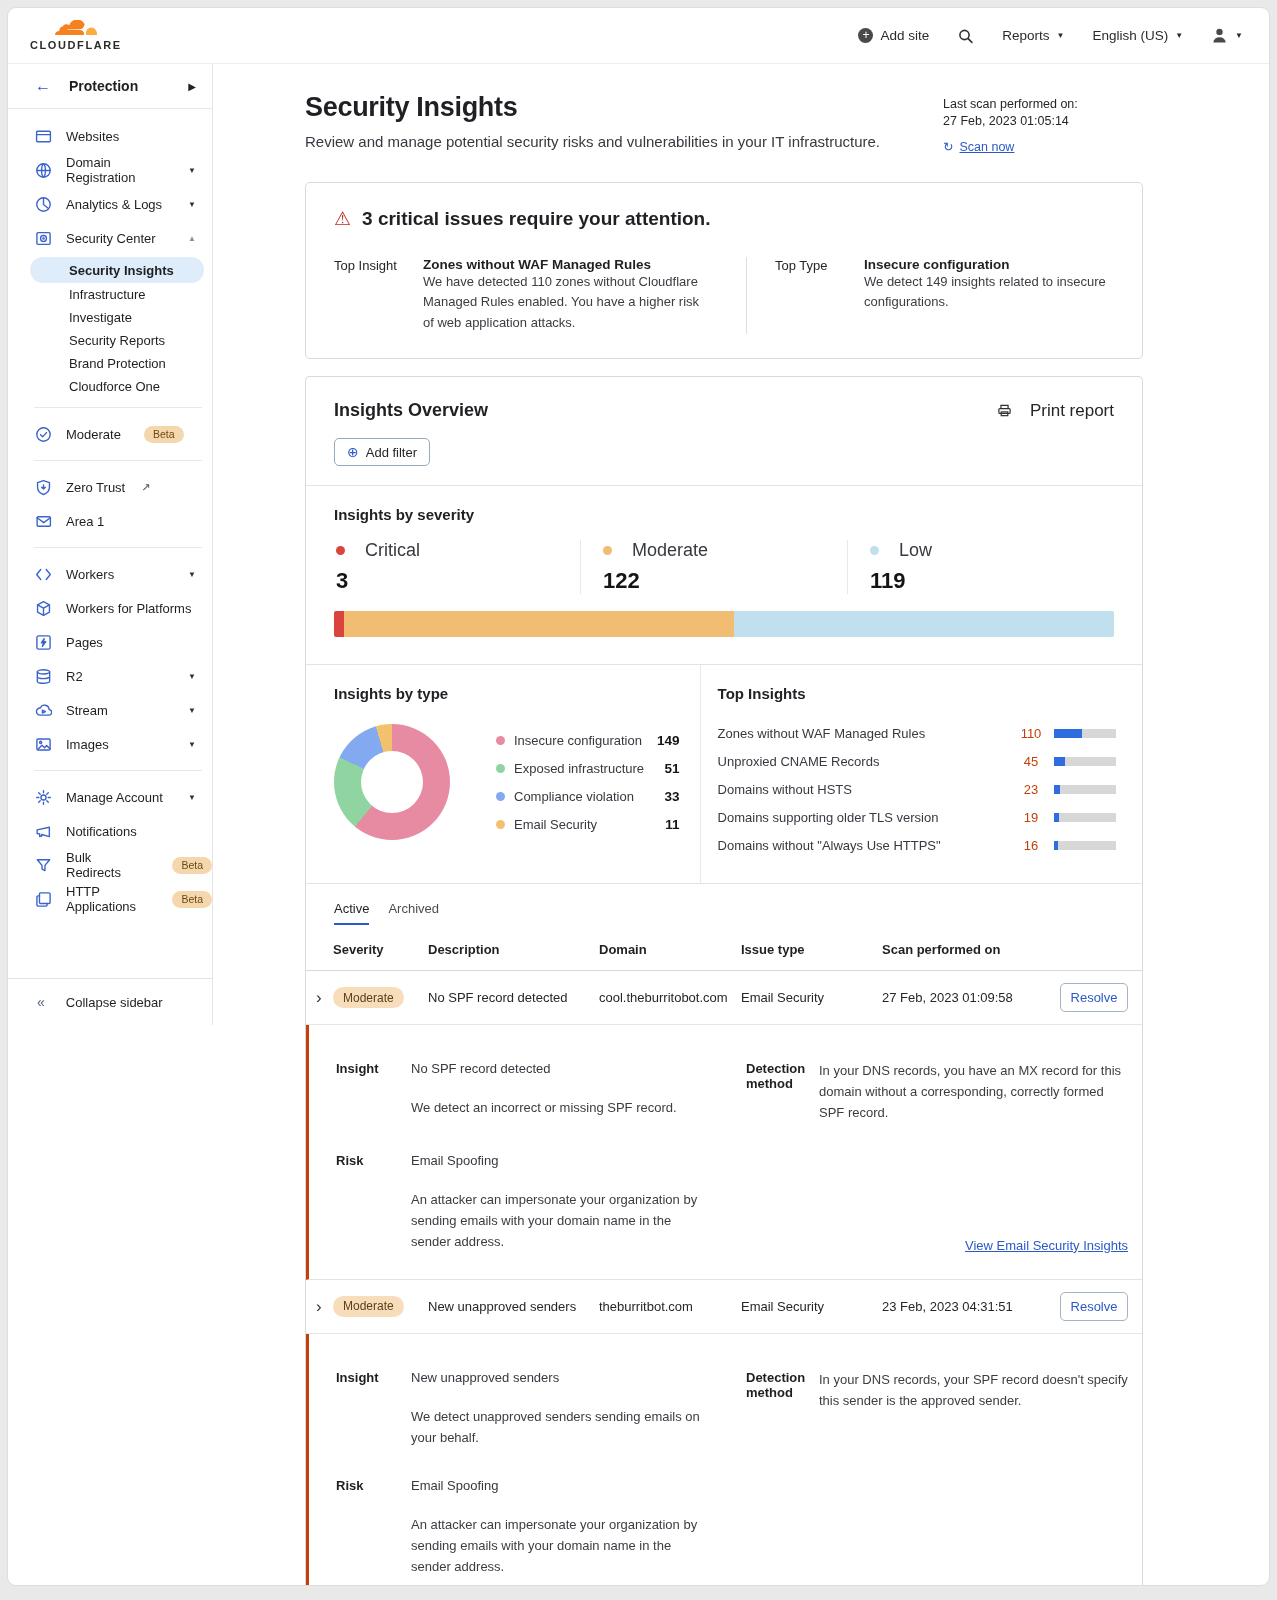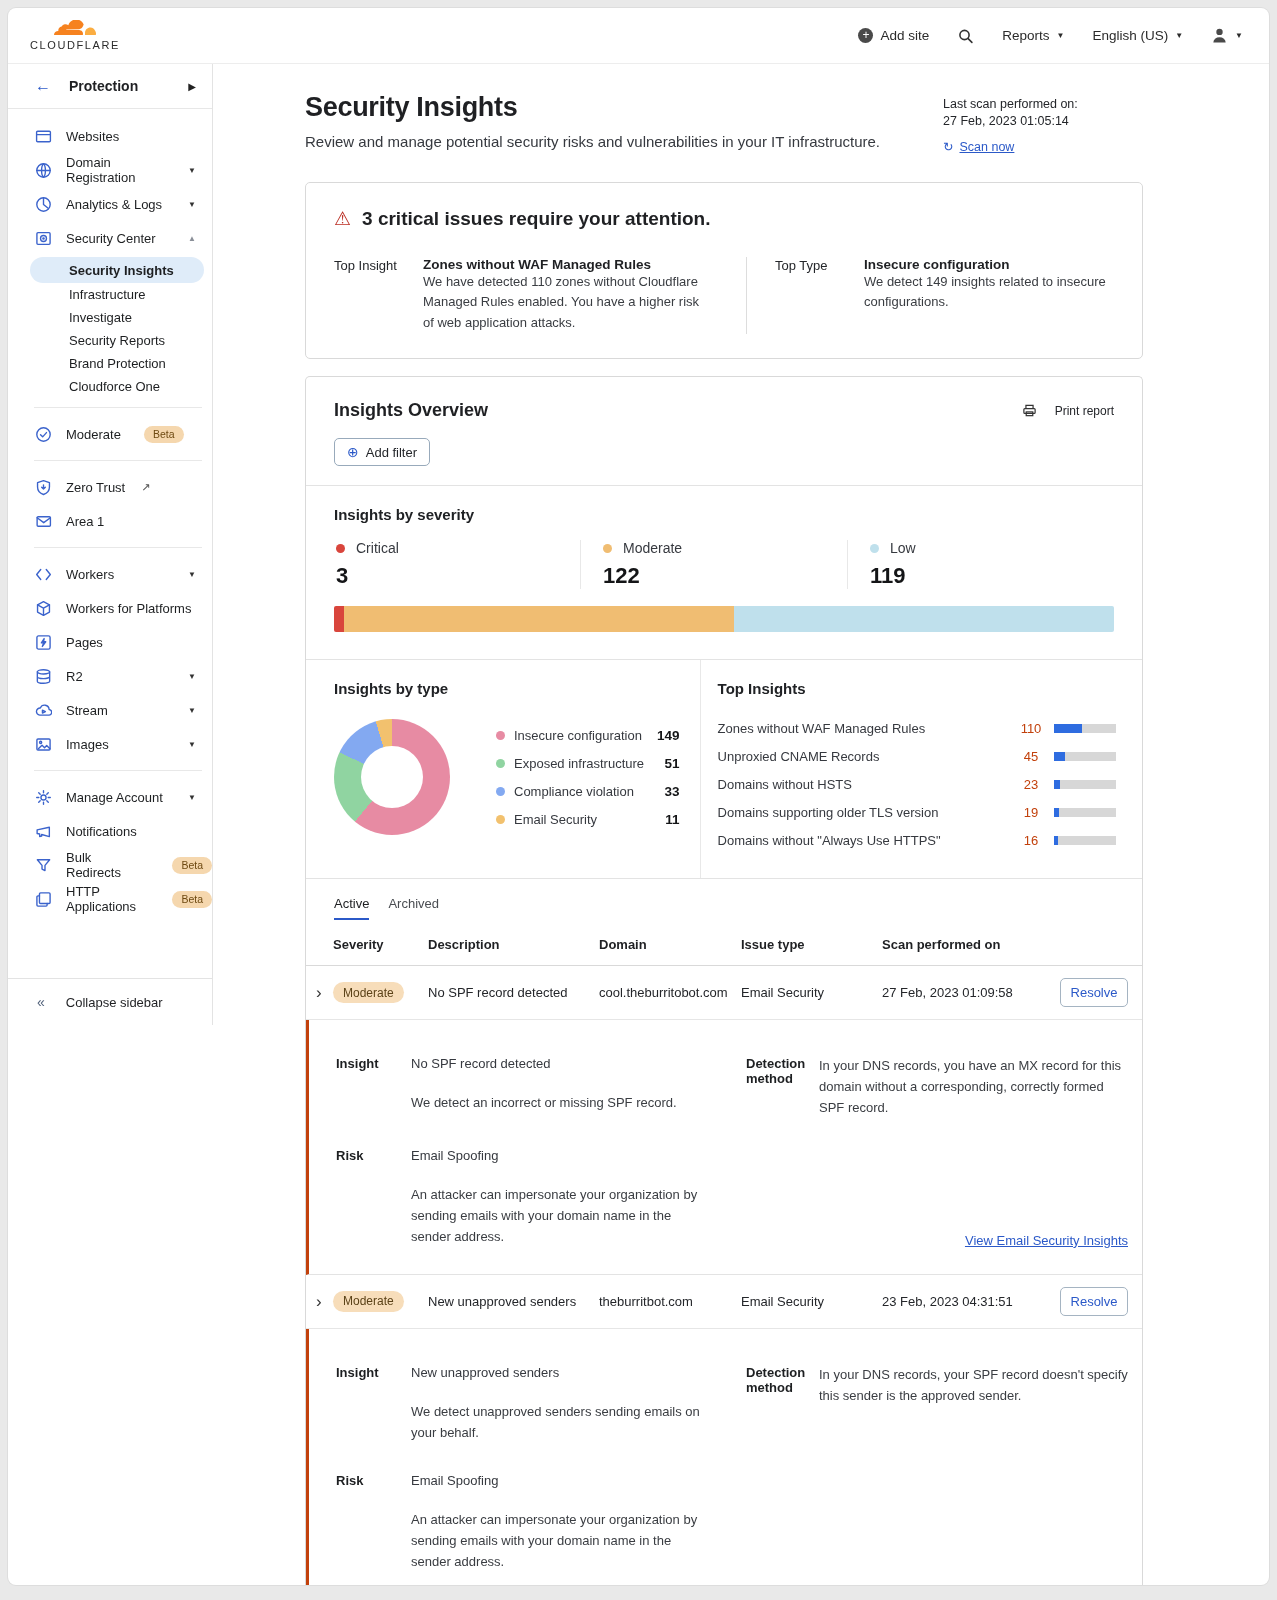--- a/index.html
+++ b/index.html
@@ -5,21 +5,21 @@
   * { margin:0; padding:0; box-sizing:border-box; }
   html,body { width:1277px; height:1600px; overflow:hidden; background:#e9e9e9;
     font-family:"Liberation Sans","DejaVu Sans",sans-serif; color:#1f2023; }
   .app { position:absolute; left:8px; top:8px; width:1261px; height:1577px;
     background:#fff; border-radius:8px; overflow:hidden; box-shadow:0 0 0 1px rgba(0,0,0,.05); }
 
   
   .topbar { height:56px; display:flex; align-items:center; padding:0 26px 0 22px;
     border-bottom:1px solid #ededed; }
   .logo { display:flex; flex-direction:column; align-items:center; line-height:1; }
-  .logo-text { font-size:11px; font-weight:normal; letter-spacing:1.6px; color:#2b2b2b; margin-top:2px; }
+  .logo-text { font-size:11px; font-weight:bold; letter-spacing:1.6px; color:#2b2b2b; margin-top:2px; }
   .topbar-right { margin-left:auto; display:flex; align-items:center; gap:28px; font-size:13.5px; color:#2b2b2b; }
   .top-item { display:flex; align-items:center; gap:7px; cursor:pointer; }
   .caret { font-size:8px; color:#2b2b2b; }
   .plus-circle { width:15px; height:15px; border-radius:50%; background:#4a4a4a; color:#fff;
     font-size:12px; line-height:15px; text-align:center; }
 
   
   .body-row { display:flex; align-items:flex-start; }
   .sidebar { width:218px; border-right:1px solid #e3e3e3; padding-bottom:0; background:#fff; }
   .main { flex:1; padding:0 126px 0 92px; }
@@ -70,35 +70,35 @@
   .alert-col .col-head { font-size:13.5px; font-weight:bold; }
   .alert-col .col-desc { font-size:13px; color:#3a3d42; line-height:1.6; }
   .col-1 { width:412px; }
   .col-1 .col-body { width:278px; }
   .alert-vr { border-left:1px solid #ddd; margin-right:28px; }
   .col-2 .col-body { width:250px; }
 
   .overview-card { margin-top:17px; border-bottom:none; border-radius:5px 5px 0 0; }
   .ov-head { display:flex; align-items:center; padding:23px 28px 0; }
   .ov-title { font-size:18px; font-weight:600; }
-  .print { margin-left:auto; display:flex; align-items:center; gap:18px; font-size:12px; color:#24262a; cursor:pointer; }
+  .print { margin-left:auto; display:flex; align-items:center; gap:18px; font-size:17px; color:#24262a; cursor:pointer; }
   .btn-outline { display:inline-flex; align-items:center; gap:7px; border:1px solid #98aabb; border-radius:5px;
     background:#fff; font-size:13px; color:#24262a; padding:5px 12px; cursor:pointer;
     font-family:inherit; }
   .add-filter { margin:17px 0 19px 28px; }
   .add-filter .plus { color:#2b59c8; font-size:14px; }
   .sect { border-top:1px solid #e3e3e3; }
 
   .sev-sect { padding:20px 28px 27px; }
   .sect-title { font-size:15px; font-weight:600; color:#202225; }
   .sev-cols { display:flex; margin-top:17px; }
   .sev-col { flex:1; padding-left:2px; }
   .sev-col + .sev-col { border-left:1px solid #e8e8e8; padding-left:22px; }
   .dot { width:9px; height:9px; border-radius:50%; display:inline-block; }
-  .sev-lab { display:flex; align-items:center; gap:11px; font-size:14px; color:#36393f; }
+  .sev-lab { display:flex; align-items:center; gap:20px; font-size:18px; color:#36393f; }
   .sev-num { font-size:22px; font-weight:bold; margin-top:7px; color:#141517; }
   .sev-bar { display:flex; height:26px; margin-top:17px; border-radius:2px; overflow:hidden; }
 
   .type-row { display:flex; }
   .type-left { width:47.2%; border-right:1px solid #e8e8e8; padding:20px 20px 30px 28px; }
   .type-body { display:flex; align-items:center; gap:46px; margin-top:22px; }
   .donut { width:116px; height:116px; border-radius:50%; position:relative; flex:0 0 116px; }
   .donut::after { content:""; position:absolute; inset:27px; background:#fff; border-radius:50%; }
   .legend { flex:1; display:flex; flex-direction:column; gap:13px; }
   .leg-row { display:flex; align-items:center; gap:9px; font-size:13px; color:#36393f; }

